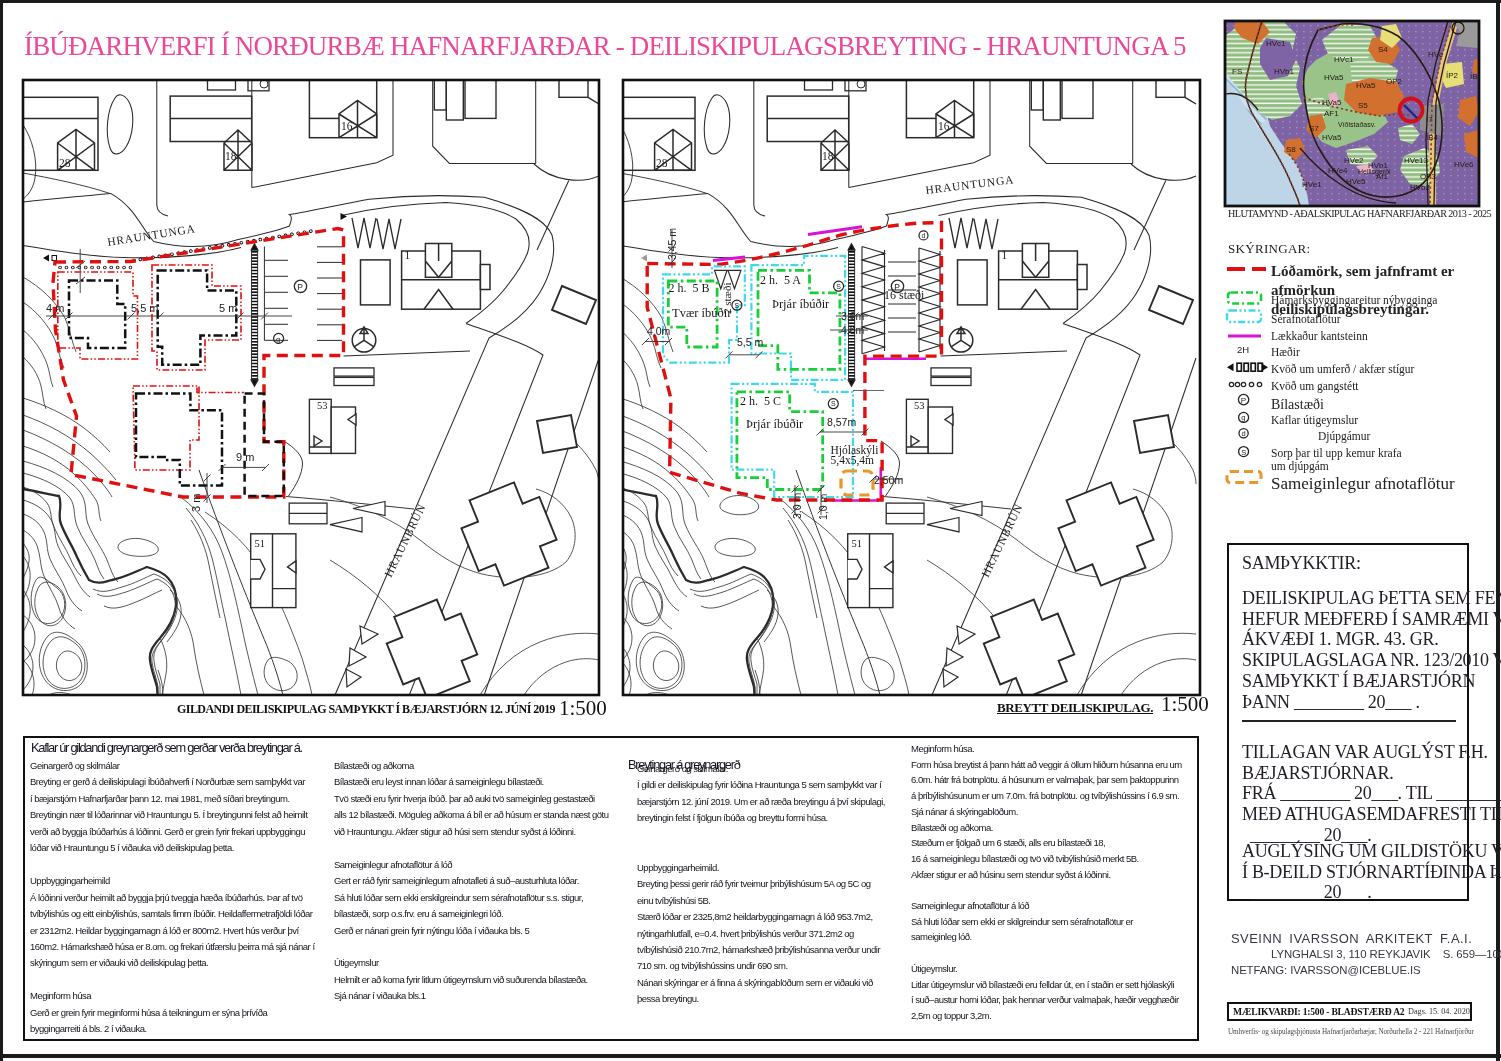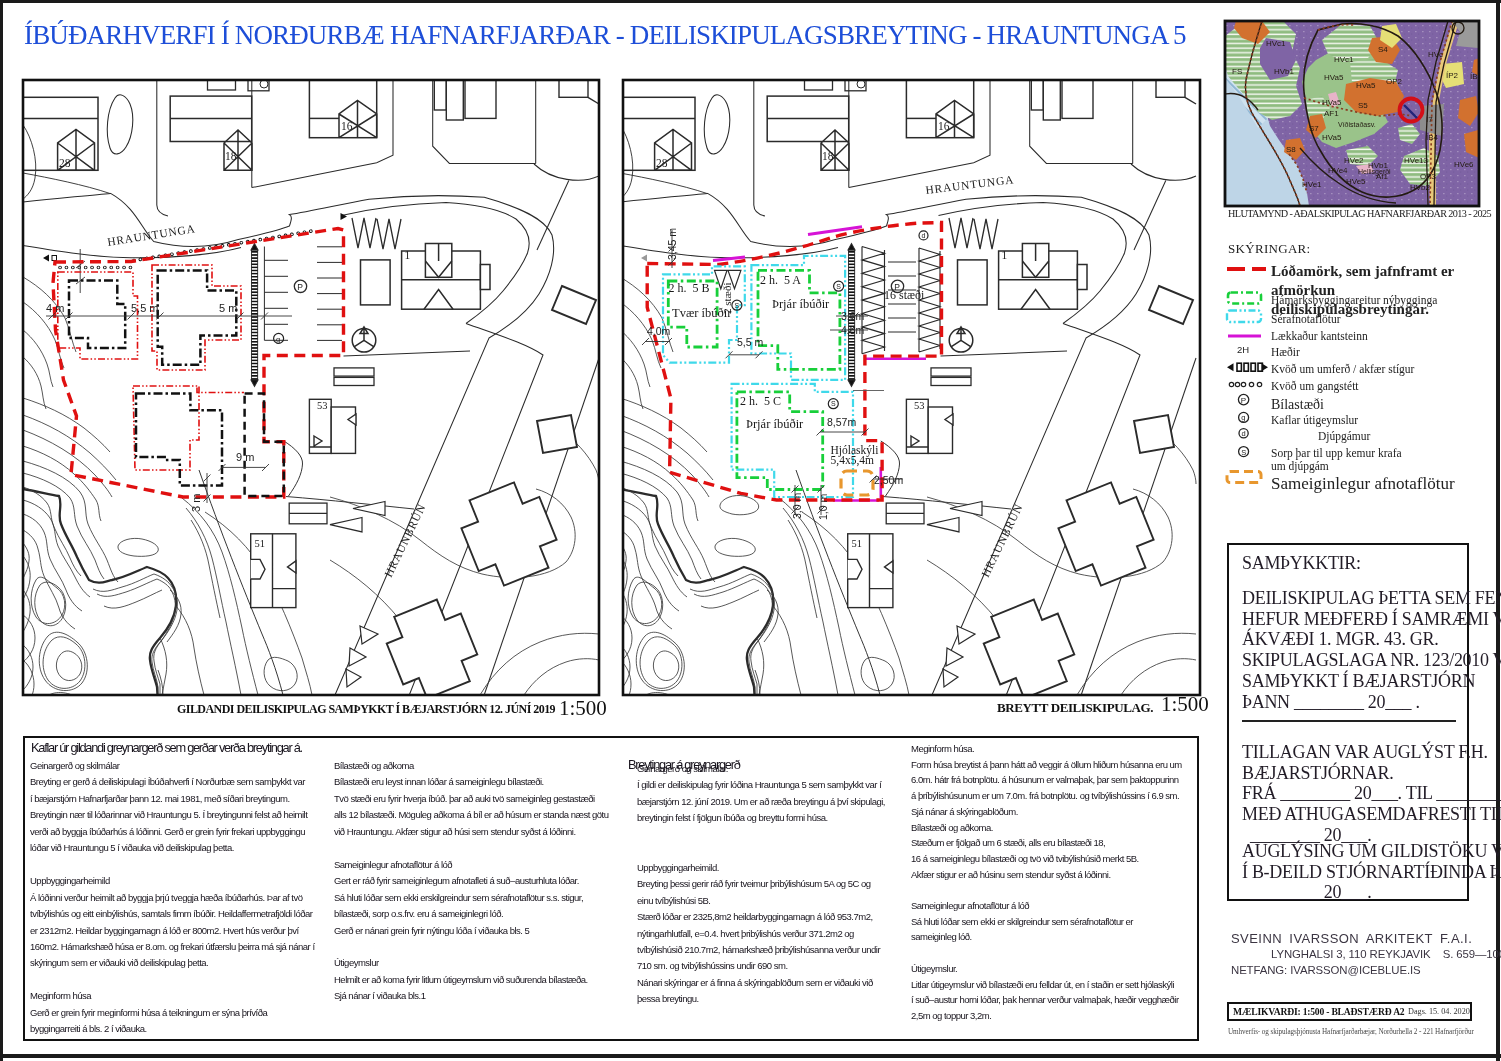--- a/index.html
+++ b/index.html
@@ -16,21 +16,21 @@
 <div class="page">
 
 <div class="abs" style="left:0;top:0;width:1501px;height:3px;background:#1a1a1a;"></div>
 
 <div class="abs" style="left:0;top:0;width:3px;height:1061px;background:#1a1a1a;"></div>
 
 <div class="abs" style="left:1496px;top:0;width:4px;height:1061px;background:#1a1a1a;"></div>
 
 <div class="abs" style="left:0;top:1054px;width:1501px;height:4px;background:#1a1a1a;"></div>
 
-<div class="abs" style="left:24px;top:20px;font-size:27px;color:#1d4ed8;letter-spacing:-0.85px;white-space:nowrap;">ÍBÚÐARHVERFI Í NORÐURBÆ HAFNARFJARÐAR - DEILISKIPULAGSBREYTING - HRAUNTUNGA 5</div>
+<div class="abs" style="left:24px;top:31px;font-size:27px;color:#ec4899;letter-spacing:-0.85px;white-space:nowrap;">ÍBÚÐARHVERFI Í NORÐURBÆ HAFNARFJARÐAR - DEILISKIPULAGSBREYTING - HRAUNTUNGA 5</div>
 
 <svg class="abs" style="left:0;top:0;" width="1501" height="1061" viewBox="0 0 1501 1061" fill="none">
 <defs>
 <clipPath id="clipL">
           <rect x="23" y="80" width="576" height="615"></rect>
         </clipPath>
 <clipPath id="clipR">
           <rect x="623" y="80" width="577" height="615"></rect>
         </clipPath>
 <clipPath id="clipH">
@@ -548,21 +548,21 @@
         <text x="1241.3" y="454.6" font-size="7.5" fill="#222" font-family="Liberation Sans">S</text>
       </g>
 
 <rect x="1227" y="471.5" width="34" height="11" rx="3" stroke="#e8972e" stroke-width="3" stroke-dasharray="9 5"></rect>
 </svg>
 
 <div class="abs" style="left:177px;top:702px;font-size:12px;font-weight:bold;color:#111;white-space:nowrap;letter-spacing:-0.55px;">GILDANDI DEILISKIPULAG SAMÞYKKT Í BÆJARSTJÓRN 12. JÚNÍ 2019</div>
 
 <div class="abs" style="left:559px;top:696px;font-size:21px;color:#111;">1:500</div>
 
-<div class="abs" style="left:997px;top:700px;font-size:13px;font-weight:bold;color:#111;white-space:nowrap;letter-spacing:-0.4px;">BREYTT DEILISKIPULAG.</div>
+<div class="abs" style="left:997px;top:700px;font-size:13px;font-weight:bold;color:#111;white-space:nowrap;letter-spacing:-0.4px;text-decoration:underline;">BREYTT DEILISKIPULAG.</div>
 
 <div class="abs" style="left:1161px;top:692px;font-size:21px;color:#111;">1:500</div>
 
 <div class="abs" style="left:1228px;top:208px;font-size:10.2px;color:#222;letter-spacing:-0.6px;white-space:nowrap;">HLUTAMYND - AÐALSKIPULAG HAFNARFJARÐAR 2013 - 2025</div>
 
 <div class="abs" style="left:1228px;top:241px;font-size:13px;color:#222;letter-spacing:0.3px;">SKÝRINGAR:</div>
 
 <div class="abs" style="left:1271px;top:261.5px;font-size:15px;line-height:19px;color:#222;font-weight:bold;">Lóðamörk, sem jafnframt er afmörkun<br>deiliskipulagsbreytingar.</div>
 <div class="abs" style="left:1271px;top:294px;font-size:11.5px;color:#222;">Hámarksbyggingareitur nýbygginga</div>
 <div class="abs" style="left:1271px;top:312.5px;font-size:11.5px;color:#222;">Sérafnotaflötur</div>

